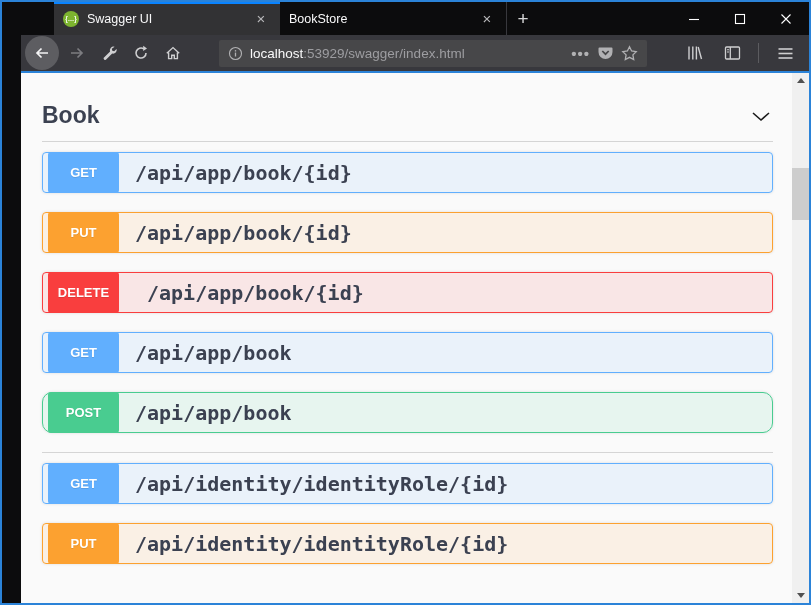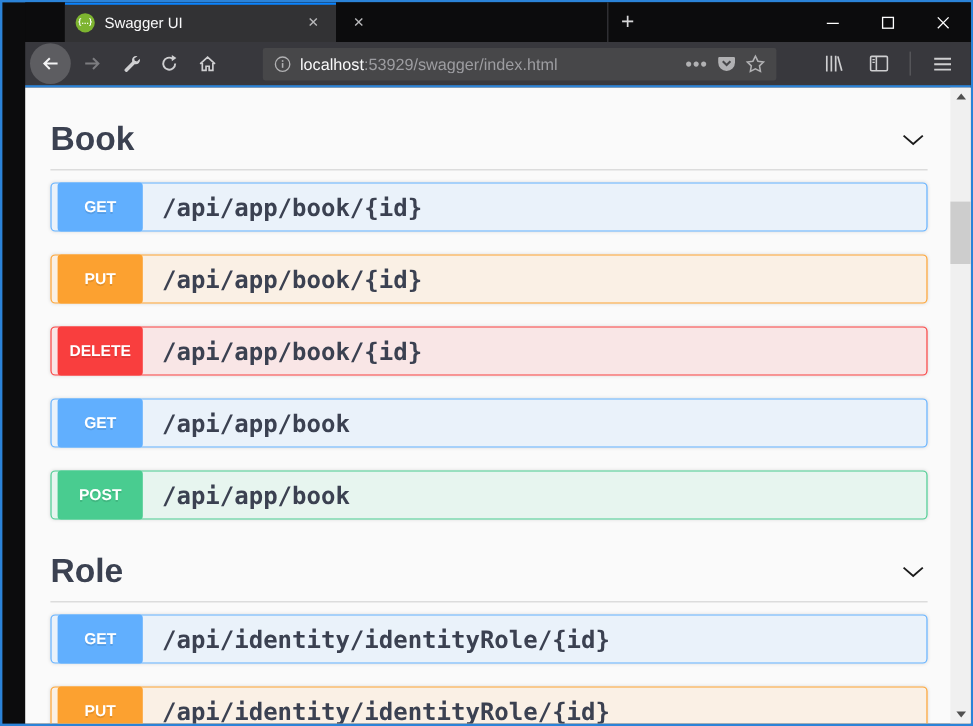--- a/index.html
+++ b/index.html
@@ -40,30 +40,30 @@
   .url-dots { font-size: 15px; letter-spacing: 1px; color: #b1b1b3; font-weight: bold; }
   .toolbar-right { margin-left: auto; display: flex; align-items: center; gap: 6px; }
   .tb-sep { width: 1px; height: 20px; background: #5c5c60; margin: 0 4px; }
 
   
   .content { flex: 1; background: #fafafa; display: flex; overflow: hidden; }
   .main { flex: 1; padding: 0 19px 0 21px; overflow: hidden; }
 
   .section-header { display: flex; align-items: center; justify-content: space-between;
                     margin-top: 28px; height: 29px; }
-  .section-title { font-size: 28px; font-weight: 700; color: #3b4151; }
+  .section-title { font-size: 23px; font-weight: 700; color: #3b4151; }
   .section-divider { height: 1px; background: #d5d5d5; margin: 11px 0 10px 0; }
 
   .op-row { display: flex; align-items: center; height: 41px; margin-bottom: 19px;
             border: 1px solid; border-radius: 4px; padding: 0 10px 0 5px;
             box-shadow: 0 0 3px rgba(0,0,0,.12); }
   .m-get    { background: rgba(97,175,254,.1);  border-color: #61affe; }
-  .m-post   { background: rgba(73,204,144,.1);  border-color: #49cc90; }
+  .m-post   { background: rgba(73,204,144,.1);  border-color: #49cc90; border-radius: 10px; }
   .m-put    { background: rgba(252,161,48,.1);  border-color: #fca130; align-items: center; }
-  .m-delete { background: rgba(249,62,62,.1);   border-color: #f93e3e; }
+  .m-delete { background: rgba(249,62,62,.1);   border-color: #f93e3e; gap: 12px; }
   .method-badge { min-width: 71px; height: 41px; border-radius: 3px; color: #fff; font-weight: 700;
                   font-size: 13px; display: flex; align-items: center; justify-content: center;
                   padding: 0 8px; text-shadow: 0 1px 0 rgba(0,0,0,.1); }
   .op-path { margin-left: 16px; font-family: "DejaVu Sans Mono", monospace; font-size: 20px;
              font-weight: 700; color: #3b4151; }
 
   
   .scrollbar { width: 17px; background: #f0f0f0; position: relative; flex: 0 0 17px; }
   .sb-arrow { position: absolute; left: 0; width: 17px; height: 15px; display: flex;
               align-items: center; justify-content: center; }
@@ -85,20 +85,21 @@
   <div class="tabbar">
     <div class="tab-left-gap"></div>
 
     <div class="tab active">
       <span class="favicon">{…}</span>
       <span class="tab-title">Swagger UI</span>
       <span class="tab-close">×</span>
     </div>
 
     <div class="tab">
+      <span class="tab-title">BookStore</span>
       <span class="tab-close">×</span>
     </div>
 
     <div class="newtab">+</div>
 
     <div class="win-controls">
       <div class="win-btn">
         <svg width="12" height="12" viewBox="0 0 12 12">
             <line x1="1" y1="6.5" x2="11" y2="6.5" stroke="#fff" stroke-width="1.1"></line>
           </svg>
@@ -233,28 +234,20 @@
   </div>
 
   <div class="op-row m-post">
     <span class="method-badge" style="background: rgb(73, 204, 144);">POST</span>
     <span class="op-path">/api/app/book</span>
   </div>
 </div>
   </section>
 
   <section>
-    <div class="section-header">
-      <span class="section-title">Role</span>
-      <span>
-        <svg width="24" height="20" viewBox="0 0 24 20">
-                <path d="M4 7 l8 7 8-7" fill="none" stroke="#1b1b1b" stroke-width="1.6"></path>
-              </svg>
-      </span>
-    </div>
     <div class="section-divider"></div>
     <div>
   <div class="op-row m-get">
     <span class="method-badge" style="background: rgb(97, 175, 254);">GET</span>
     <span class="op-path">/api/identity/identityRole/{id}</span>
   </div>
 
   <div class="op-row m-put">
     <span class="method-badge" style="background: rgb(252, 161, 48);">PUT</span>
     <span class="op-path">/api/identity/identityRole/{id}</span>

